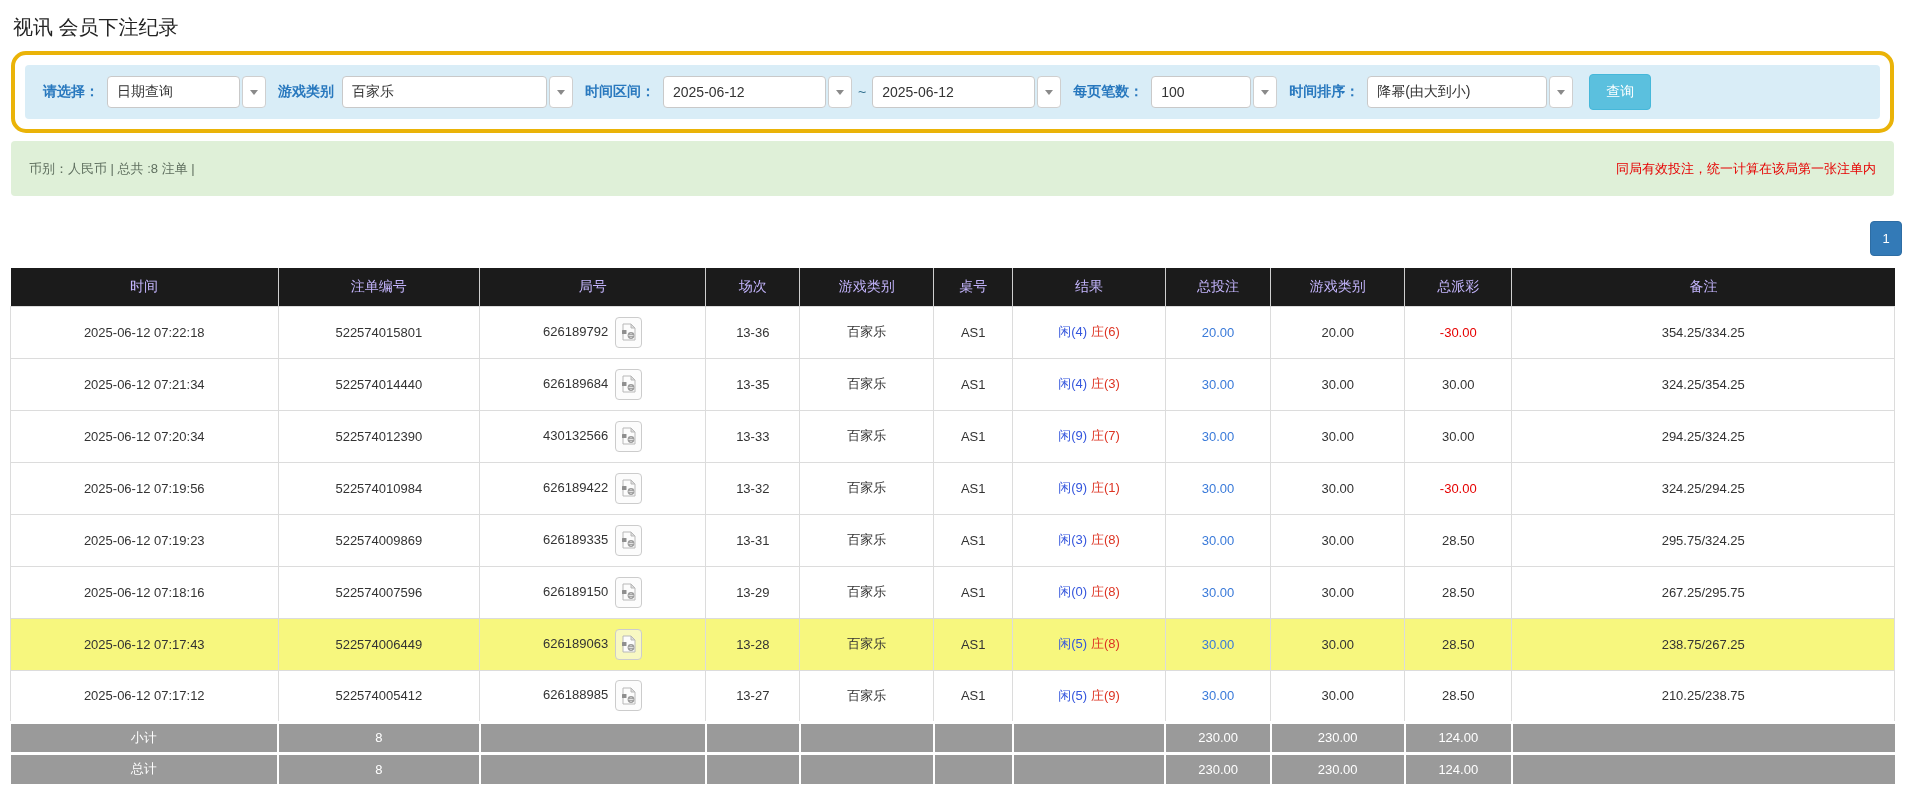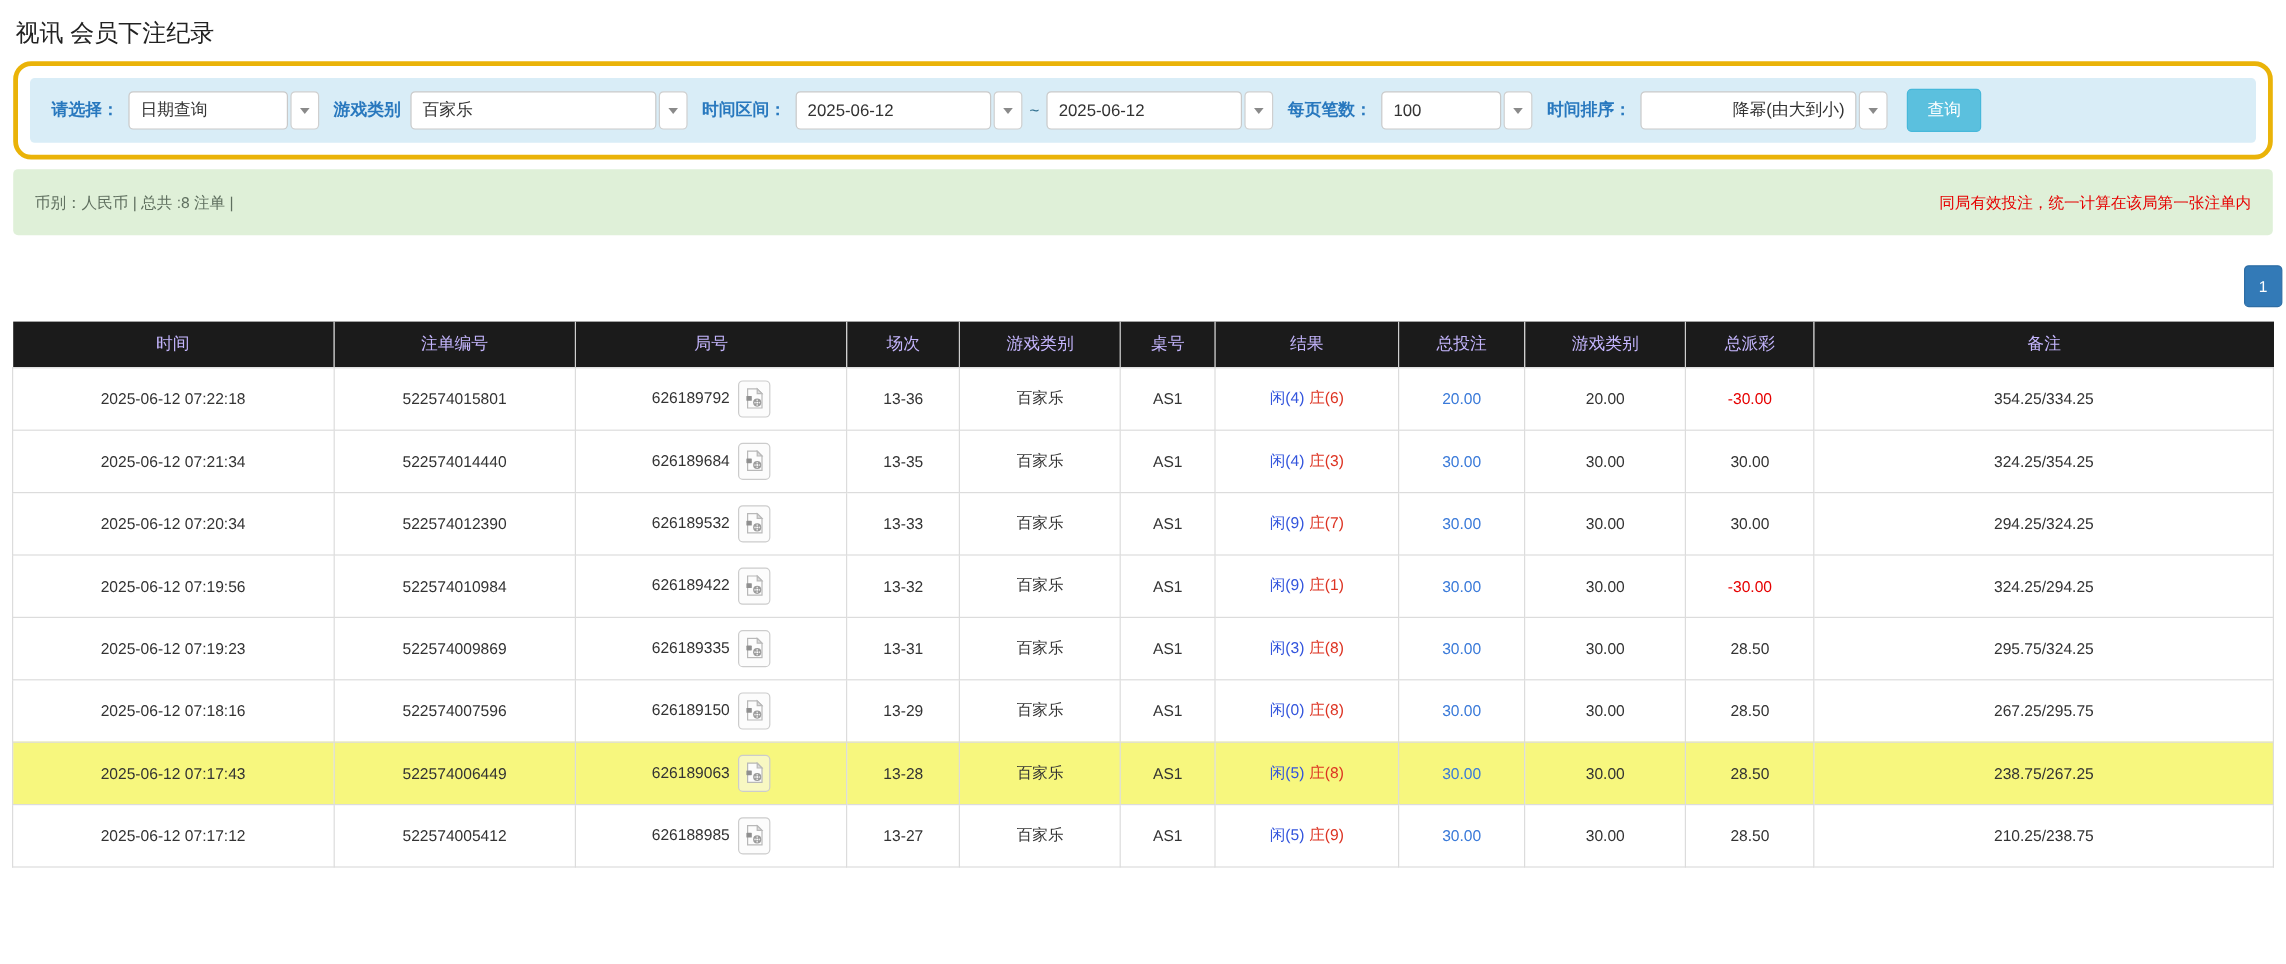--- a/index.html
+++ b/index.html
@@ -98,21 +98,21 @@
     <span class="f-label">每页笔数：</span>
     <span class="combo">
       <input style="width: 100px;" readonly="" value="100">
       <span class="arrow-btn">
           <span class="tri"></span>
         </span>
     </span>
 
     <span class="f-label">时间排序：</span>
     <span class="combo">
-      <input style="width: 180px; text-align: right;" readonly="" value="降幂(由大到小)">
+      <input style="width: 180px;" readonly="" value="降幂(由大到小)">
       <span class="arrow-btn">
           <span class="tri"></span>
         </span>
     </span>
 
     <button class="search-btn">查询</button>
   </div>
 </div>
 
 <div class="summary-bar">
@@ -200,21 +200,21 @@
         <td>AS1</td>
         <td><span class="player">闲(4)</span><span class="banker">庄(3)</span></td>
         <td><span class="bet-link">30.00</span></td>
         <td>30.00</td>
         <td>30.00</td>
         <td>324.25/354.25</td>
       </tr>
       <tr>
         <td>2025-06-12 07:20:34</td>
         <td>522574012390</td>
-        <td><span>626189532</span><span class="video-btn">
+        <td><span>430132566</span><span class="video-btn">
             <svg width="16" height="18" viewBox="0 0 16 18">
               <path d="M2 1h8l4 4v12H2z" fill="#fcfcfc" stroke="#b8b8b8"></path>
               <path d="M10 1l4 4h-4z" fill="#ddd" stroke="#b8b8b8"></path>
               <rect x="1" y="7" width="4.5" height="4" rx="0.5" fill="#8f8f8f"></rect>
               <circle cx="10" cy="12.5" r="3.4" fill="#9c9c9c"></circle>
               <circle cx="10" cy="12.5" r="0.8" fill="#fff"></circle>
               <circle cx="10" cy="10.6" r="0.7" fill="#e8e8e8"></circle>
               <circle cx="11.8" cy="12.5" r="0.7" fill="#e8e8e8"></circle>
               <circle cx="10" cy="14.4" r="0.7" fill="#e8e8e8"></circle>
               <circle cx="8.2" cy="12.5" r="0.7" fill="#e8e8e8"></circle>
@@ -349,14 +349,40 @@
         <td>百家乐</td>
         <td>AS1</td>
         <td><span class="player">闲(5)</span><span class="banker">庄(9)</span></td>
         <td><span class="bet-link">30.00</span></td>
         <td>30.00</td>
         <td>28.50</td>
         <td>210.25/238.75</td>
       </tr>
     </tbody>
   <tfoot id="tfoot">
+      <tr>
+        <td>小计</td>
+        <td>8</td>
+        <td></td>
+        <td></td>
+        <td></td>
+        <td></td>
+        <td></td>
+        <td>230.00</td>
+        <td>230.00</td>
+        <td>124.00</td>
+        <td></td>
+      </tr>
+      <tr>
+        <td>总计</td>
+        <td>8</td>
+        <td></td>
+        <td></td>
+        <td></td>
+        <td></td>
+        <td></td>
+        <td>230.00</td>
+        <td>230.00</td>
+        <td>124.00</td>
+        <td></td>
+      </tr>
     </tfoot>
 </table>
 
 </body></html>

